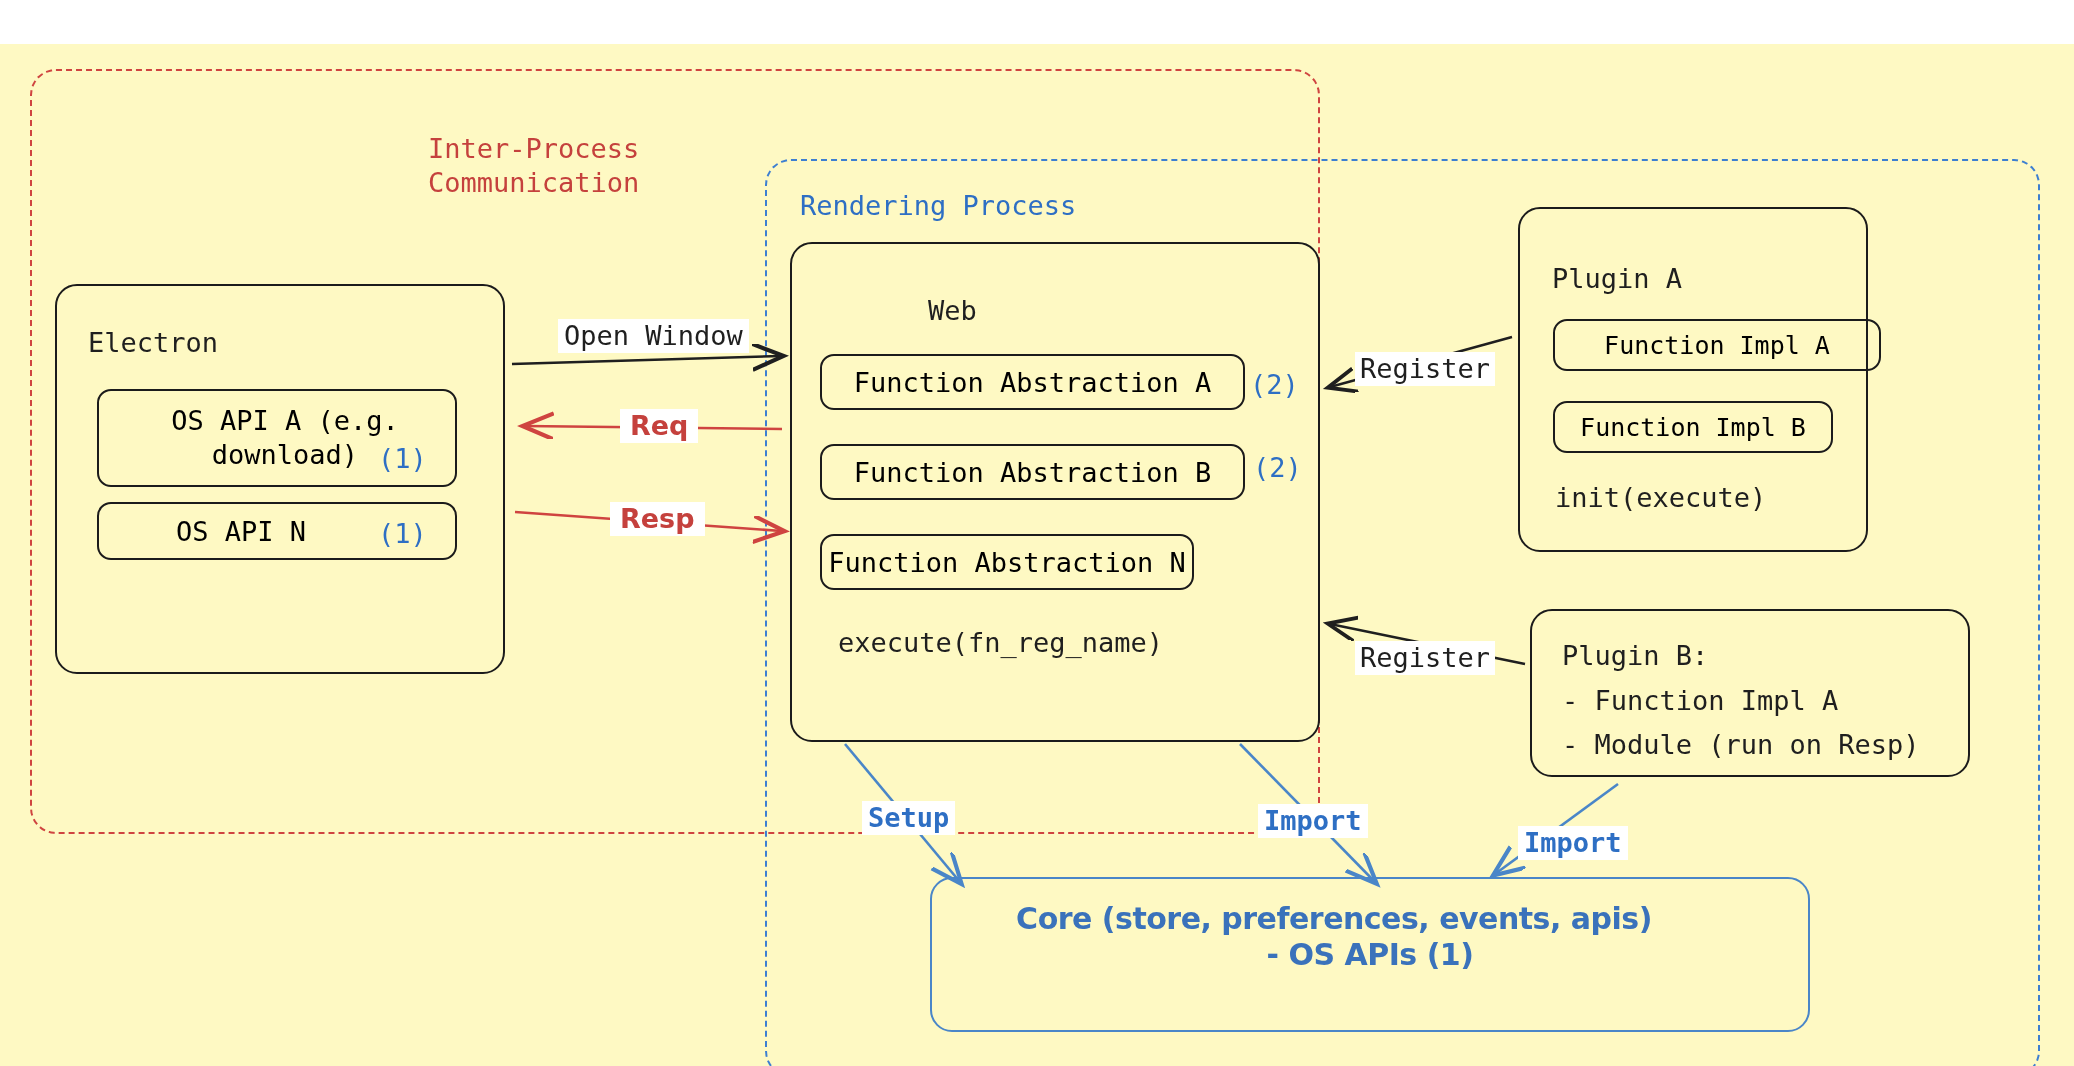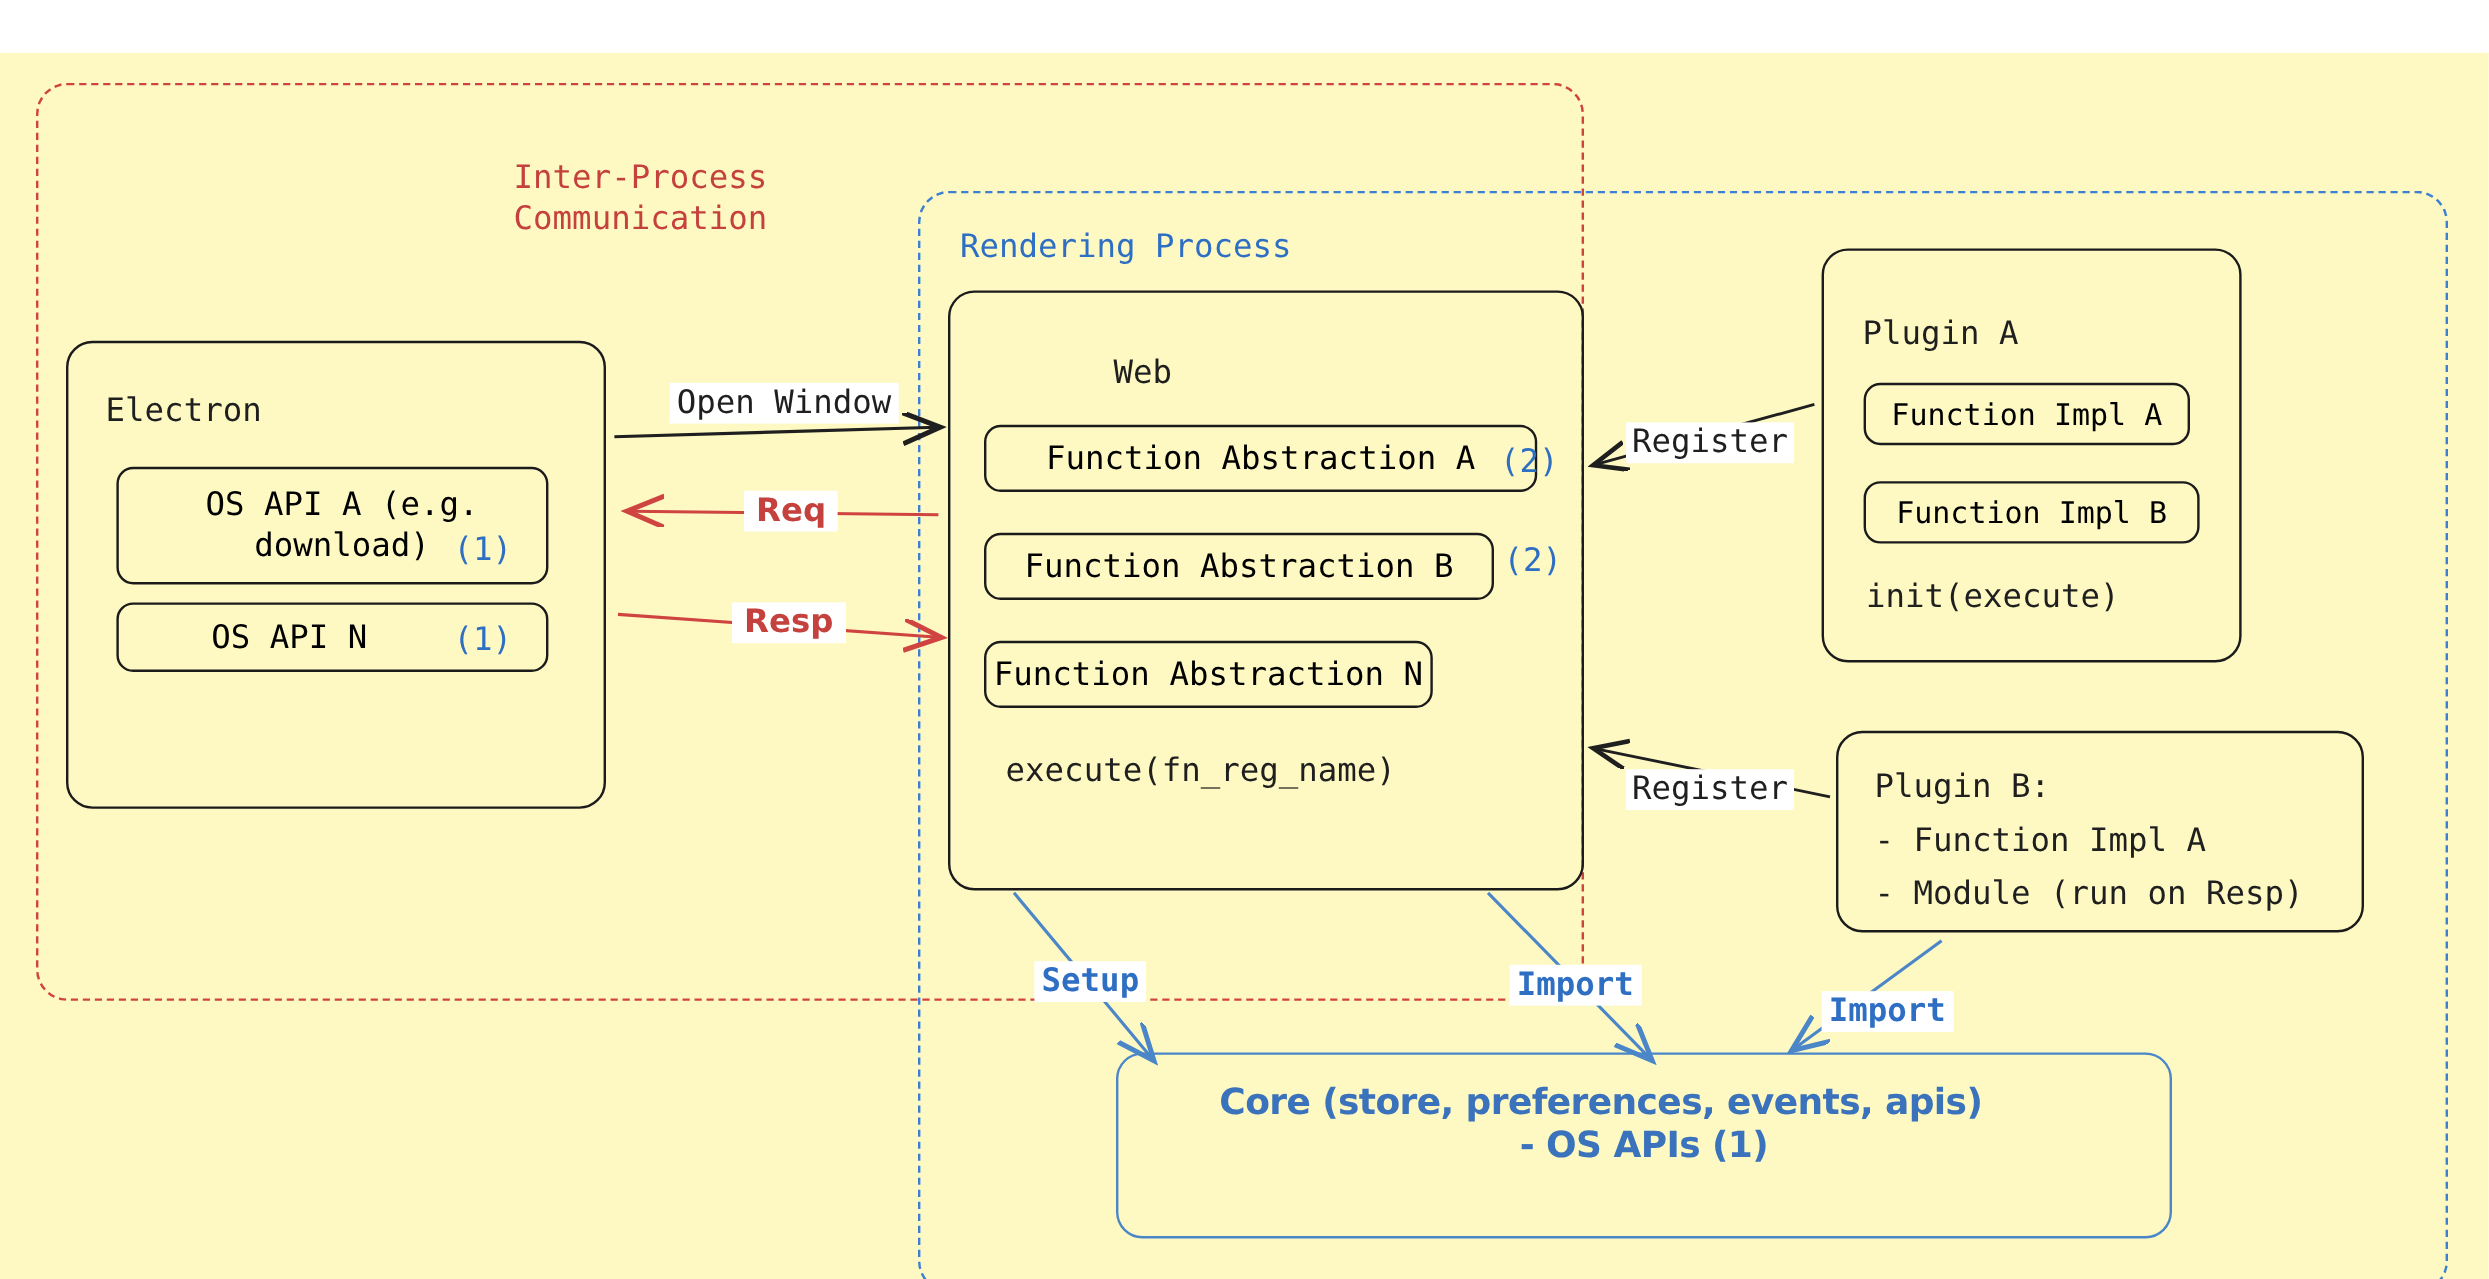--- a/index.html
+++ b/index.html
@@ -108,40 +108,40 @@
   <div class="lbl blue-text body-txt" style="left:378px; top:398px;">(1)</div>
 
   <div class="inner-box" style="left:97px; top:458px; width:360px; height:58px;">
     <span class="body-txt" style="padding-right:72px;">OS API N</span>
   </div>
   <div class="lbl blue-text body-txt" style="left:378px; top:473px;">(1)</div>
 
   <div class="box" style="left:790px; top:198px; width:530px; height:500px;"></div>
   <div class="lbl ttl" style="left:928px; top:250px;">Web</div>
 
-  <div class="inner-box" style="left:820px; top:310px; width:461px; height:56px;">
+  <div class="inner-box" style="left:820px; top:310px; width:425px; height:56px;">
     <span class="body-txt">Function Abstraction A</span>
   </div>
   <div class="lbl blue-text body-txt" style="left:1250px; top:324px;">(2)</div>
 
   <div class="inner-box" style="left:820px; top:400px; width:425px; height:56px;">
     <span class="body-txt">Function Abstraction B</span>
   </div>
   <div class="lbl blue-text body-txt" style="left:1253px; top:407px;">(2)</div>
 
   <div class="inner-box" style="left:820px; top:490px; width:374px; height:56px;">
     <span class="body-txt">Function Abstraction N</span>
   </div>
 
   <div class="lbl body-txt" style="left:838px; top:582px;">execute(fn_reg_name)</div>
 
   <div class="box" style="left:1518px; top:163px; width:350px; height:345px;"></div>
   <div class="lbl ttl" style="left:1552px; top:218px;">Plugin A</div>
 
-  <div class="inner-box" style="left:1553px; top:275px; width:272px; height:52px;">
+  <div class="inner-box" style="left:1553px; top:275px; width:328px; height:52px;">
     <span class="small-txt">Function Impl A</span>
   </div>
 
   <div class="inner-box" style="left:1553px; top:357px; width:280px; height:52px;">
     <span class="small-txt">Function Impl B</span>
   </div>
 
   <div class="lbl body-txt" style="left:1555px; top:437px;">init(execute)</div>
 
   <div class="box" style="left:1530px; top:565px; width:440px; height:168px;"></div>

